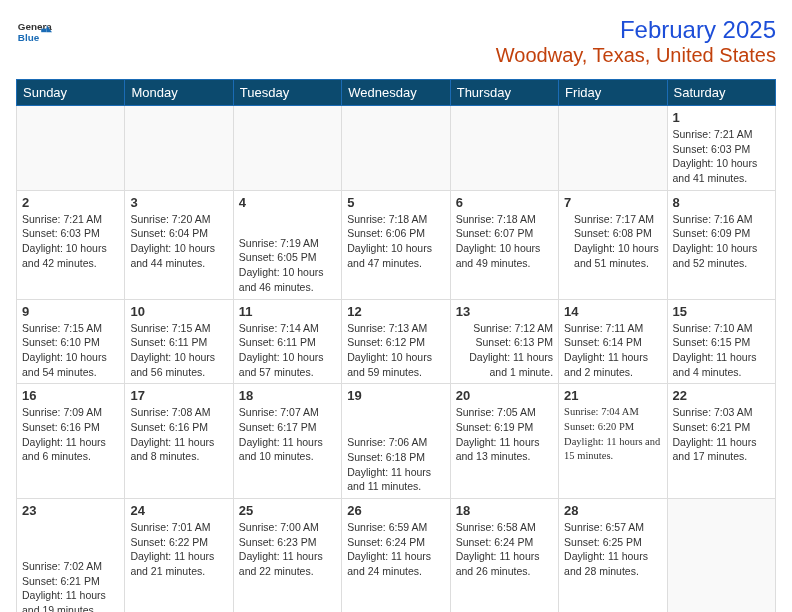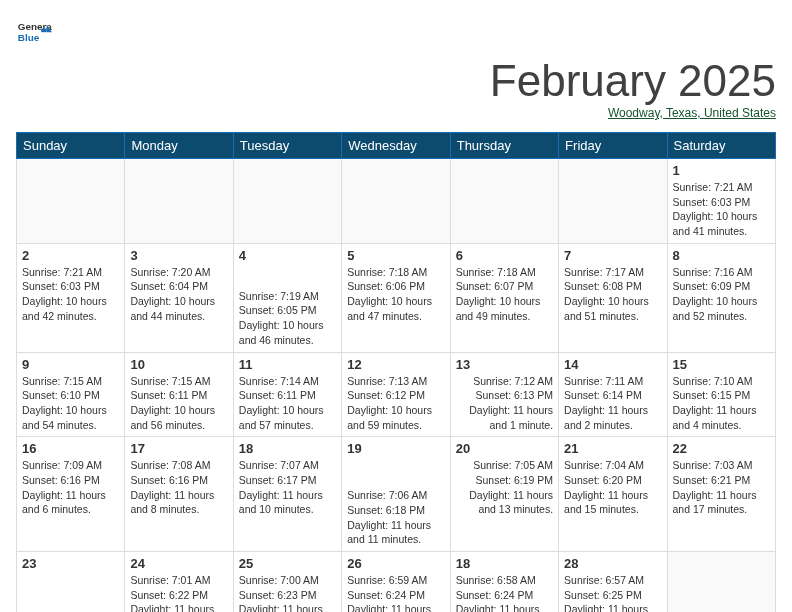--- a/index.html
+++ b/index.html
@@ -22,29 +22,27 @@
       gap: 4px;
     }
     .logo-icon {
       width: 36px;
       height: 36px;
     }
     .title-block {
       text-align: right;
     }
     .month-title {
-      font-size: 44px;
-      color: #404040;
+      font-size: 24px;
+      color: #1d4ed8;
       font-weight: normal;
-      margin-top: 40px;
     }
     .location {
-      font-size: 12px;
-      color: #14532d;
-      text-decoration: underline;
+      font-size: 20px;
+      color: #c2410c;
     }
     .calendar {
       width: 100%;
       border-collapse: collapse;
       border: 1px solid #ccc;
     }
     .calendar th {
       background: #0c4a6e;
       color: #fff;
       text-align: left;
@@ -153,21 +151,21 @@
 Daylight: 10 hours and 47 minutes.</div>
         </td>
         <td>
           <span class="day-num">6</span>
           <div class="day-info" style="white-space: pre-line;">Sunrise: 7:18 AM
 Sunset: 6:07 PM
 Daylight: 10 hours and 49 minutes.</div>
         </td>
         <td>
           <span class="day-num">7</span>
-          <div class="day-info" style="white-space: pre-line;">Sunrise: 7:17 AM
+          <div class="day-info" style="white-space: pre-line; margin-left: 10px;">Sunrise: 7:17 AM
 Sunset: 6:08 PM
 Daylight: 10 hours and 51 minutes.</div>
         </td>
         <td>
           <span class="day-num">8</span>
           <div class="day-info" style="white-space: pre-line;">Sunrise: 7:16 AM
 Sunset: 6:09 PM
 Daylight: 10 hours and 52 minutes.</div>
         </td>
       </tr>
@@ -235,27 +233,27 @@
 Daylight: 11 hours and 10 minutes.</div>
         </td>
         <td>
           <span class="day-num">19</span>
           <div class="day-info" style="white-space: pre-line; margin-top: 32px;">Sunrise: 7:06 AM
 Sunset: 6:18 PM
 Daylight: 11 hours and 11 minutes.</div>
         </td>
         <td>
           <span class="day-num">20</span>
-          <div class="day-info" style="white-space: pre-line; text-align: right;">Sunrise: 7:05 AM
+          <div class="day-info" style="white-space: pre-line;">Sunrise: 7:05 AM
 Sunset: 6:19 PM
 Daylight: 11 hours and 13 minutes.</div>
         </td>
         <td>
           <span class="day-num">21</span>
-          <div class="day-info" style="white-space: pre-line;">Sunrise: 7:04 AM
+          <div class="day-info" style="white-space: pre-line; font-family: Liberation Serif, serif;">Sunrise: 7:04 AM
 Sunset: 6:20 PM
 Daylight: 11 hours and 15 minutes.</div>
         </td>
         <td>
           <span class="day-num">22</span>
           <div class="day-info" style="white-space: pre-line;">Sunrise: 7:03 AM
 Sunset: 6:21 PM
 Daylight: 11 hours and 17 minutes.</div>
         </td>
       </tr>

